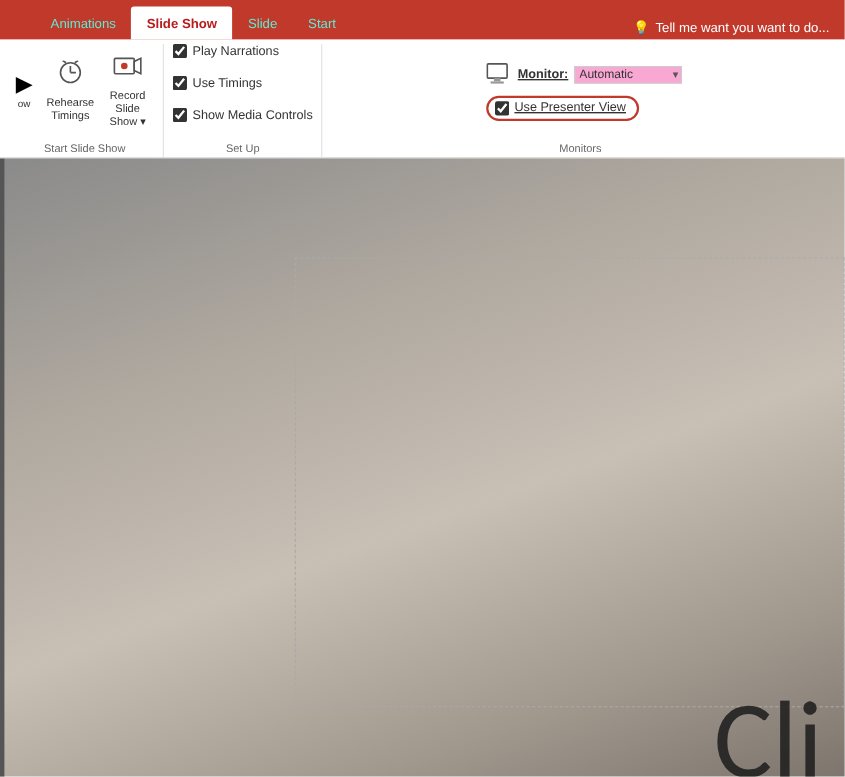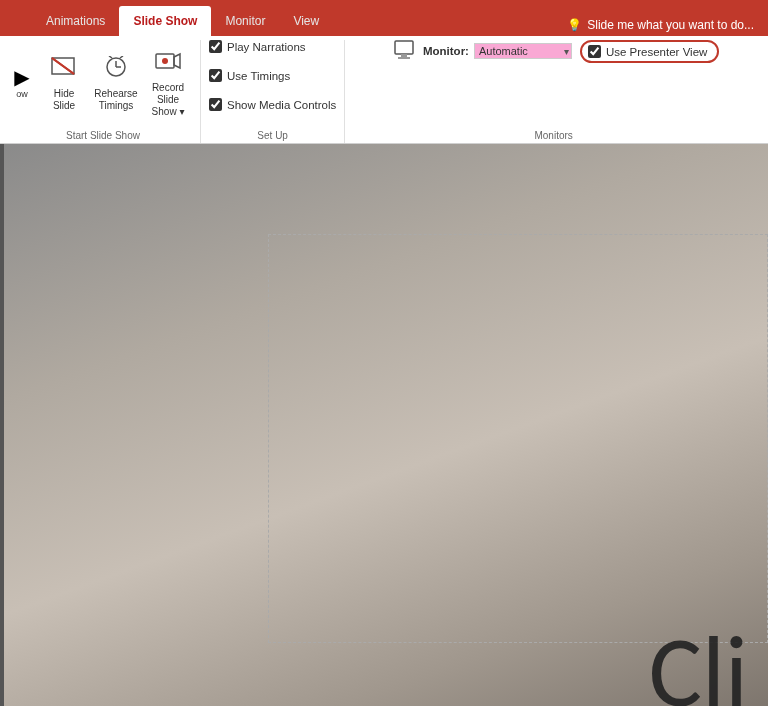--- a/index.html
+++ b/index.html
@@ -8,21 +8,21 @@
     
     .tab-bar {
       display: flex;
       align-items: flex-end;
       background: #c0392b;
       height: 36px;
       padding: 0 4px;
     }
     .tab {
       padding: 6px 14px;
-      color: #e5e5e5;
+      color: #5eead4;
       cursor: pointer;
       font-size: 12px;
       height: 30px;
       display: flex;
       align-items: center;
       border-radius: 3px 3px 0 0;
       user-select: none;
     }
     .tab.active {
       background: #fff;
@@ -164,21 +164,21 @@
       top: 50%;
       transform: translateY(-50%);
       pointer-events: none;
       font-size: 10px;
       color: #555;
     }
 
     
     .presenter-view-row {
       display: flex;
-      align-items: center;
+      align-items: flex-start;
       gap: 5px;
       font-size: 11.5px;
       color: #333;
       cursor: pointer;
       border: 2.5px solid #c0392b;
       border-radius: 20px;
       padding: 3px 10px 3px 6px;
       background: #fff;
     }
     .presenter-view-row input[type="checkbox"] {
@@ -232,50 +232,39 @@
 <body>
 
 <div>
 
   <div class="tab-bar">
 
     <div class="tab" style="font-size:11px; opacity:0.8;"></div>
 
     <div class="tab">Animations</div>
     <div class="tab active">Slide Show</div>
-    <div class="tab">Monitor</div>
-    <div class="tab">View</div>
+    <div class="tab">Slide</div>
+    <div class="tab">Start</div>
 
     <div class="tell-me">
       <span>💡</span>
-      <span>Slide me what you want to do...</span>
+      <span>Tell me want you want to do...</span>
     </div>
   </div>
 
   <div class="ribbon-content">
 
     <div class="ribbon-group start-group" style="padding-left:2px;">
       <div class="group-content">
 
         <div class="btn-large" style="width:28px; overflow:hidden;">
           <div class="icon-box" style="font-size:20px;">▶</div>
           <div class="btn-label" style="font-size:9px;">ow</div>
         </div>
 
-        <div class="btn-large">
-          <div class="icon-box">
-            <svg width="28" height="26" viewBox="0 0 28 26">
-              <rect x="2" y="2" width="22" height="16" fill="none" stroke="#555" stroke-width="1.5"></rect>
-              <line x1="2" y1="2" x2="24" y2="18" stroke="#c0392b" stroke-width="2"></line>
-              <line x1="24" y1="2" x2="2" y2="18" stroke="#c0392b" stroke-width="2" opacity="0"></line>
-              <line x1="2" y1="2" x2="24" y2="18" stroke="#c0392b" stroke-width="2"></line>
-            </svg>
-          </div>
-          <div class="btn-label">Hide<br>Slide</div>
-        </div>
 
         <div class="btn-large">
           <div class="icon-box">
             <svg width="28" height="26" viewBox="0 0 28 26">
               <circle cx="14" cy="11" r="9" fill="none" stroke="#555" stroke-width="1.5"></circle>
               <line x1="14" y1="11" x2="14" y2="5" stroke="#555" stroke-width="1.5"></line>
               <line x1="14" y1="11" x2="19" y2="11" stroke="#555" stroke-width="1.5"></line>
               <line x1="10" y1="2" x2="7" y2="0" stroke="#555" stroke-width="1.5"></line>
               <line x1="18" y1="2" x2="21" y2="0" stroke="#555" stroke-width="1.5"></line>
             </svg>
@@ -311,21 +300,21 @@
           <label class="checkbox-row">
             <input type="checkbox" checked="" style="">
             <span>Show Media Controls</span>
           </label>
         </div>
       </div>
       <div class="group-label">Set Up</div>
     </div>
 
     <div class="ribbon-group" style="border-right:none; flex:1;">
-      <div class="group-content monitors-group" style="flex-direction:row; align-items:flex-start; justify-content:center; gap:8px; padding-left:6px;">
+      <div class="group-content monitors-group" style="flex-direction:column; align-items:flex-start; justify-content:center; gap:8px; padding-left:6px;text-decoration:underline;">
 
         <div class="monitor-row">
 
           <svg width="24" height="22" viewBox="0 0 24 22">
             <rect x="1" y="1" width="18" height="13" rx="1" fill="none" stroke="#555" stroke-width="1.5"></rect>
             <rect x="7" y="14" width="6" height="3" fill="#999"></rect>
             <rect x="4" y="17" width="12" height="2" fill="#999"></rect>
           </svg>
           <span class="monitor-label">Monitor:</span>
           <div class="select-wrapper">

